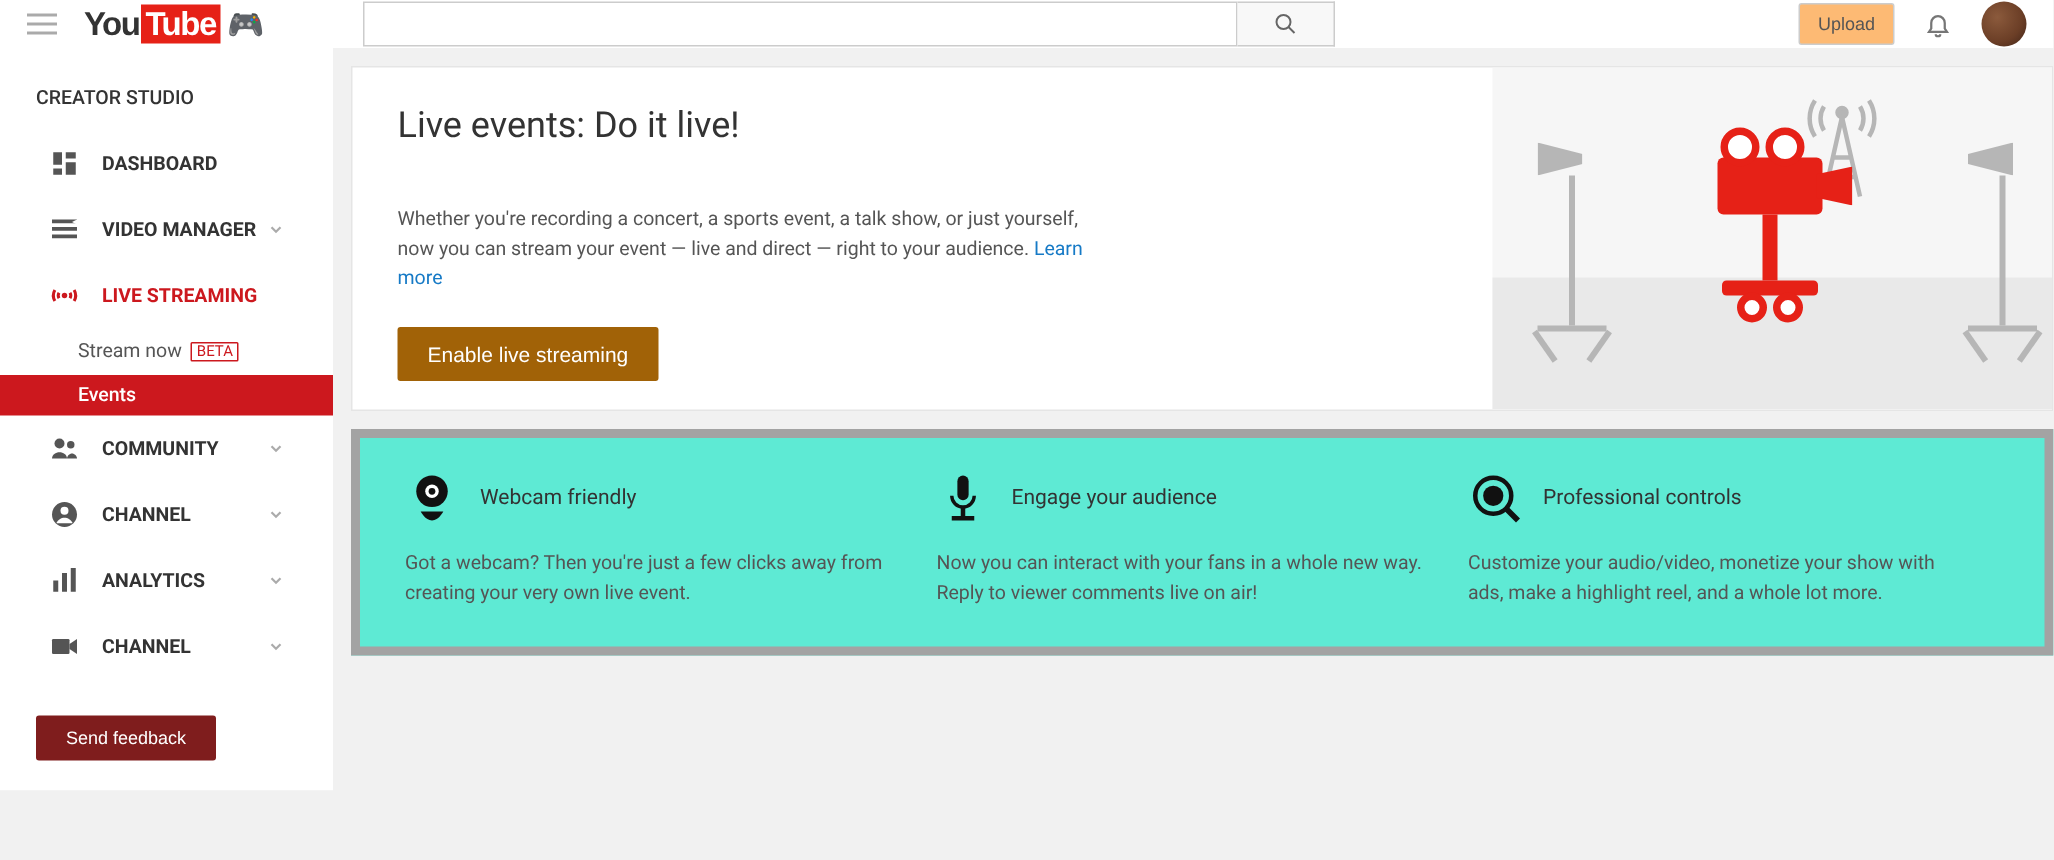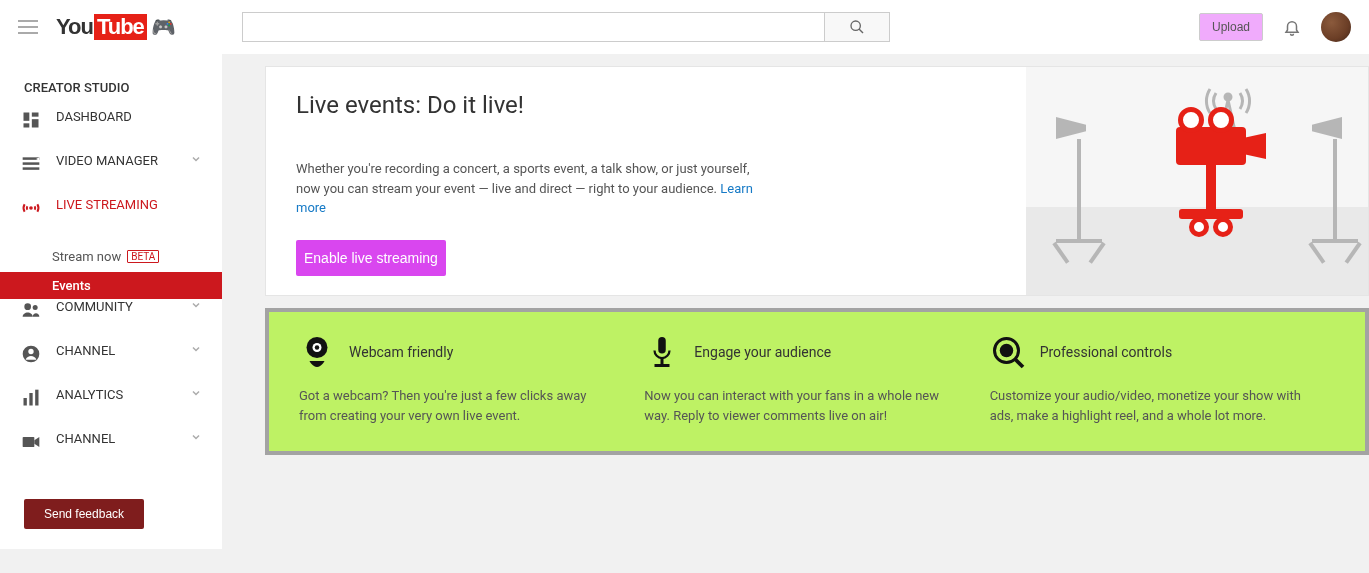--- a/index.html
+++ b/index.html
@@ -1,61 +1,61 @@
 <!DOCTYPE html>
 <html><head>
 <meta charset="utf-8">
 <style>
   * { box-sizing: border-box; margin: 0; padding: 0; }
   body { font-family: Roboto, Arial, sans-serif; font-size: 13px; color: #333; background: #f1f1f1; width: 1369px; }
   a { text-decoration: none; }
 
   
-  .header { height: 54px; background: #fff; display: flex; align-items: center; padding: 0 18px; }
+  .header { height: 32px; background: #fff; display: flex; align-items: center; padding: 0 18px; }
   .hamburger { width: 20px; height: 14px; cursor: pointer; display: flex; flex-direction: column; justify-content: space-between; opacity: .55; margin-right: 18px; }
   .hamburger span { height: 2px; background: #666; }
   .logo { display: flex; align-items: center; font-family: Arial, sans-serif; font-weight: bold; letter-spacing: -1px; margin-right: 8px; }
   .logo-you { color: #333; font-size: 22px; }
   .logo-tube { background: #e62117; color: #fff; font-size: 22px; border-radius: 0; padding: 0 3px; margin-left: 1px; }
   .logo-gaming { margin-left: 5px; font-size: 20px; }
   .search-wrap { margin-left: 58px; display: flex; }
   .search-input { width: 583px; height: 30px; border: 1px solid #ccc; padding: 2px 8px; font-size: 14px; outline: none; }
   .search-btn { width: 65px; height: 30px; border: 1px solid #ccc; border-left: 0; background: #f8f8f8; display: flex; align-items: center; justify-content: center; cursor: pointer; color: #666; }
   .header-right { margin-left: auto; display: flex; align-items: center; gap: 20px; }
-  .upload-btn { border: 1px solid #ccc; background: #f0abfc; padding: 6px 12px; font-size: 12px; color: #555; cursor: pointer; border-radius: 2px; }
+  .upload-btn { border: 1px solid #ccc; background: #fdba74; padding: 6px 12px; font-size: 12px; color: #555; cursor: pointer; border-radius: 2px; }
   .bell { width: 18px; height: 18px; color: #767676; cursor: pointer; }
   .avatar { width: 30px; height: 30px; border-radius: 50%; background: radial-gradient(circle at 35% 35%, #8b5a3c 0%, #6b3e26 60%, #3e2318 100%); cursor: pointer; }
 
   
-  .layout { display: flex; gap: 31px; }
+  .layout { display: flex; }
   .sidebar { width: 222px; background: #fff; padding-top: 20px; padding-bottom: 20px; }
   .content { flex: 1; padding: 12px 0 0 12px; }
 
   .sb-title { font-size: 13px; font-weight: 500; color: #333; padding: 6px 24px 14px; }
-  .sb-item { display: flex; height: 44px; padding: 0 20px; cursor: pointer; color: #333; font-size: 13px; }
+  .sb-item { display: flex; align-items: center; height: 44px; padding: 0 32px; cursor: pointer; color: #333; font-size: 13px; font-weight: bold; }
   .sb-item.active-top { color: #cc181e; }
   .sb-icon { width: 22px; height: 22px; margin-right: 14px; display: flex; align-items: center; justify-content: center; }
   .sb-label { flex: 1; }
   .sb-chevron { color: #888; opacity: .7; }
   .sb-sub { padding: 8px 0 8px 52px; font-size: 13px; color: #555; cursor: pointer; display: flex; align-items: center; }
   .sb-sub.active { background: #cc181e; color: #fff; padding-left: 52px; padding-top: 6px; padding-bottom: 6px; font-weight: 500; }
   .beta-badge { border: 1px solid #cc181e; color: #cc181e; font-size: 10px; padding: 0 3px; margin-left: 6px; border-radius: 1px; }
   .feedback-btn { margin: 24px 24px 0; background: #7f1d1d; color: #fff; border: 0; padding: 8px 20px; font-size: 12px; cursor: pointer; border-radius: 2px; }
 
   
   .hero { background: #fff; border: 1px solid #e5e5e5; margin-right: 0; margin-bottom: 12px; display: flex; height: 230px; overflow: hidden; }
   .hero-text { padding: 24px 30px; width: 760px; }
   .hero h1 { font-size: 24px; font-weight: 400; color: #333; }
   .hero p { font-size: 13px; color: #555; max-width: 460px; line-height: 1.5; margin-top: 40px; }
   .hero p a { color: #167ac6; }
-  .enable-btn { margin-top: 22px; background: #d946ef; color: #fff; border: 0; padding: 10px 8px; font-size: 14px; border-radius: 2px; cursor: pointer; }
+  .enable-btn { margin-top: 22px; background: #a16207; color: #fff; border: 0; padding: 10px 20px; font-size: 14px; border-radius: 2px; cursor: pointer; }
   .hero-graphic { flex: 1; position: relative; background: #f6f6f6; }
   .floor { position: absolute; bottom: 0; left: 0; right: 0; height: 88px; background: #e9e9e9; }
 
-  .feature-row { background: #bef264; border: 4px solid #a3a3a3; display: flex; padding: 20px 30px 26px; }
+  .feature-row { background: #5eead4; border: 6px solid #a3a3a3; display: flex; padding: 20px 30px 26px; }
   .feature { flex: 1; padding-right: 30px; }
   .feature-head { display: flex; align-items: center; height: 40px; margin-bottom: 14px; }
   .feature-icon { width: 36px; height: 36px; margin-right: 14px; }
   .feature-title { font-size: 14px; color: #333; font-weight: 400; }
   .feature-desc { font-size: 13px; color: #555; line-height: 1.5; }
 
   
   .light-stand { position: absolute; }
   .light-stand .pole { width: 4px; background: #b6b6b6; margin: 0 auto; }
   .light-stand .legs { width: 46px; height: 16px; border-top: 4px solid #b6b6b6; position: relative; }

